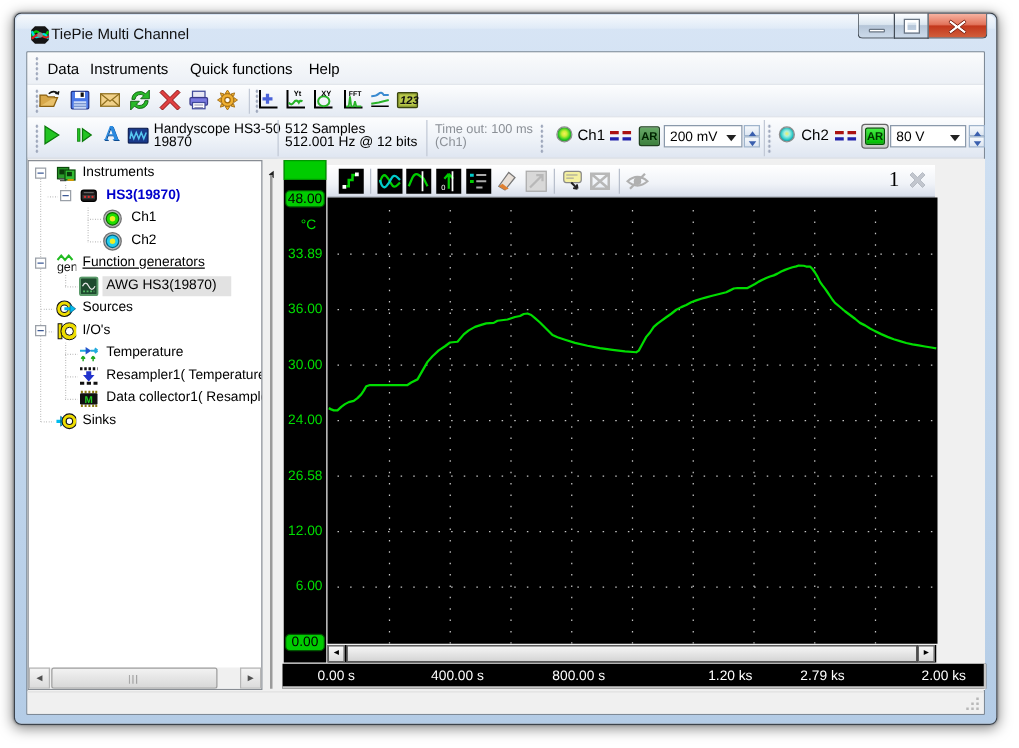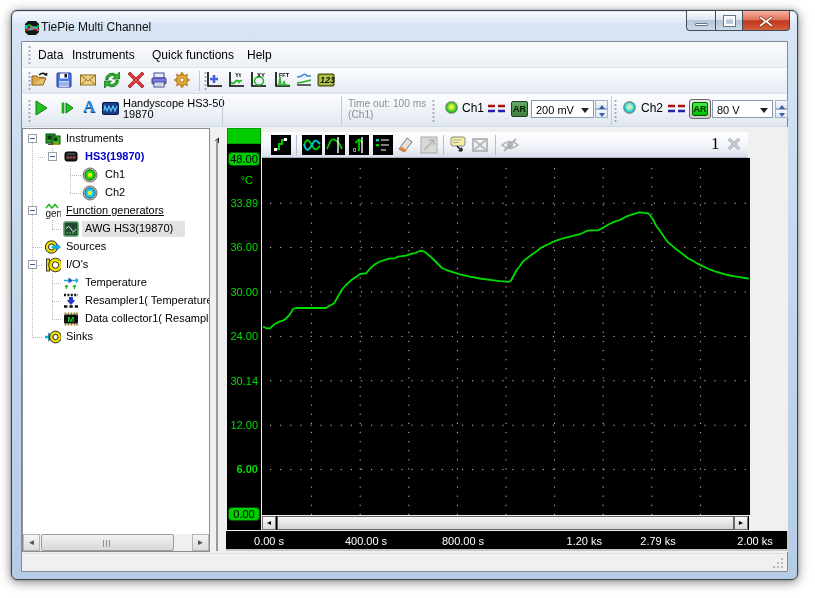--- a/index.html
+++ b/index.html
@@ -195,20 +195,21 @@
           <rect x="3" y="3" width="2" height="10" fill="#22c422" stroke="#0a7a0a" stroke-width="0.6"></rect>
           <path d="M7 3 L14 8 L7 13 Z" fill="#22c422" stroke="#0a7a0a"></path>
         </svg>
 <div class="a" style="left:61px;top:3px;font-size:17px;font-weight:bold;color:#2a8ae0;text-shadow:0.5px 0.5px 0 #0a4a90;font-family:Liberation Serif,serif;">A</div>
 <svg class="a" style="left:80px;top:8px" width="17" height="13" viewBox="0 0 17 13">
           <rect x="0.5" y="0.5" width="16" height="12" rx="1" fill="#1a3a8a" stroke="#0a1a4a"></rect>
           <path d="M2 9 L3 4 L5 9 L7 4 L9 9 L11 4 L13 9 L15 4" stroke="#58c8f0" stroke-width="1.2" fill="none"></path>
         </svg>
 <div class="lbl2" style="left:101px;top:4px;">Handyscope HS3-50<br>19870</div>
 <div class="sep" style="left:200px;top:2px;height:29px;"></div>
+<div class="lbl2" style="left:206px;top:4px;">512 Samples<br>512.001 Hz @ 12 bits</div>
 <div class="sep" style="left:319px;top:2px;height:29px;"></div>
 <div class="lbl2 gray" style="left:326px;top:4px;font-size:10.2px;">Time out: 100 ms<br>(Ch1)</div>
 <div class="grip" style="left:410px;top:5px;height:24px;"></div>
 <div class="ch-led a" style="left:423px;top:7px;background:radial-gradient(circle at 50% 45%, #f0f060 0%,#ccee33 25%,#22cc22 60%,#0f8a0f 100%);border:1.5px solid #8e8e8e;box-shadow:inset 0 0 1px #555;"></div>
 <div class="lbl2" style="left:440px;top:9px;font-size:12px;">Ch1</div>
 <svg class="a" style="left:466px;top:10px" width="17" height="10" viewBox="0 0 17 10">
           <path d="M0 2 L7 2 M10 2 L17 2" stroke="#aa1111" stroke-width="2.6"></path>
           <path d="M0 7 L7 7 M10 7 L17 7" stroke="#2222aa" stroke-width="2.6"></path>
         </svg>
 <div class="ardull a" style="left:489px;top:7px;">AR</div>
@@ -368,23 +369,23 @@
 </div>
 <div id="gpanel">
 <div id="axiscol">
 <div id="axgreen"></div>
 <div class="ylabhi" style="top:24px;">48.00</div>
 <div class="ylab" style="top:46px;right:8px;">°C</div>
 <div class="ylab" style="top:69px;">33.89</div>
 <div class="ylab" style="top:113px;">36.00</div>
 <div class="ylab" style="top:158px;">30.00</div>
 <div class="ylab" style="top:202px;">24.00</div>
-<div class="ylab" style="top:247px;">30.14</div>
+<div class="ylab" style="top:247px;">26.58</div>
 <div class="ylab" style="top:291px;">12.00</div>
-<div class="ylab" style="top:335px;font-weight:bold;">6.00</div>
+<div class="ylab" style="top:335px;">6.00</div>
 <div class="ylabhi" style="top:379px;">0.00</div>
 </div>
 <div id="gtoolbar">
 <div class="gico" style="left:9px;background:#000;"><svg width="20" height="20" viewBox="0 0 20 20">
               <rect x="3" y="13" width="3" height="3" fill="#fff"></rect>
               <path d="M6 14 L8 14 L8 9 L11 9 L11 5 L14 5" stroke="#00cc00" stroke-width="2" fill="none"></path>
               <rect x="13" y="3" width="3" height="3" fill="#fff"></rect>
             </svg></div>
 <div class="gsep" style="left:34px;"></div>
 <div class="gico" style="left:40px;background:#000;"><svg width="20" height="20" viewBox="0 0 20 20">

